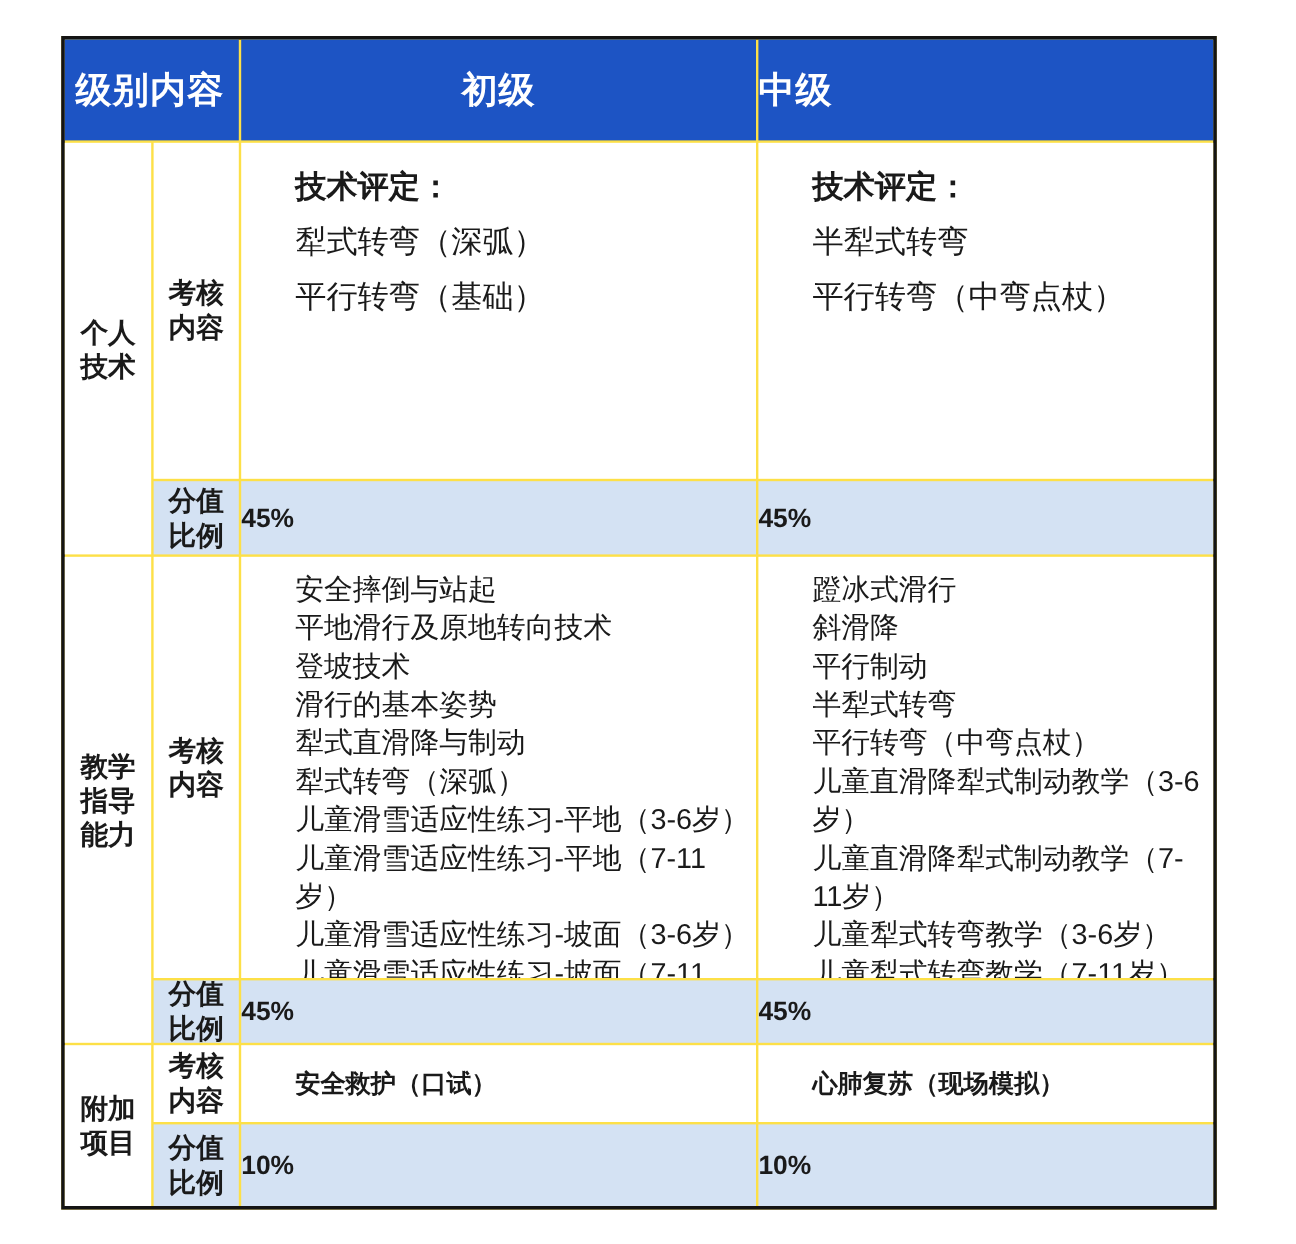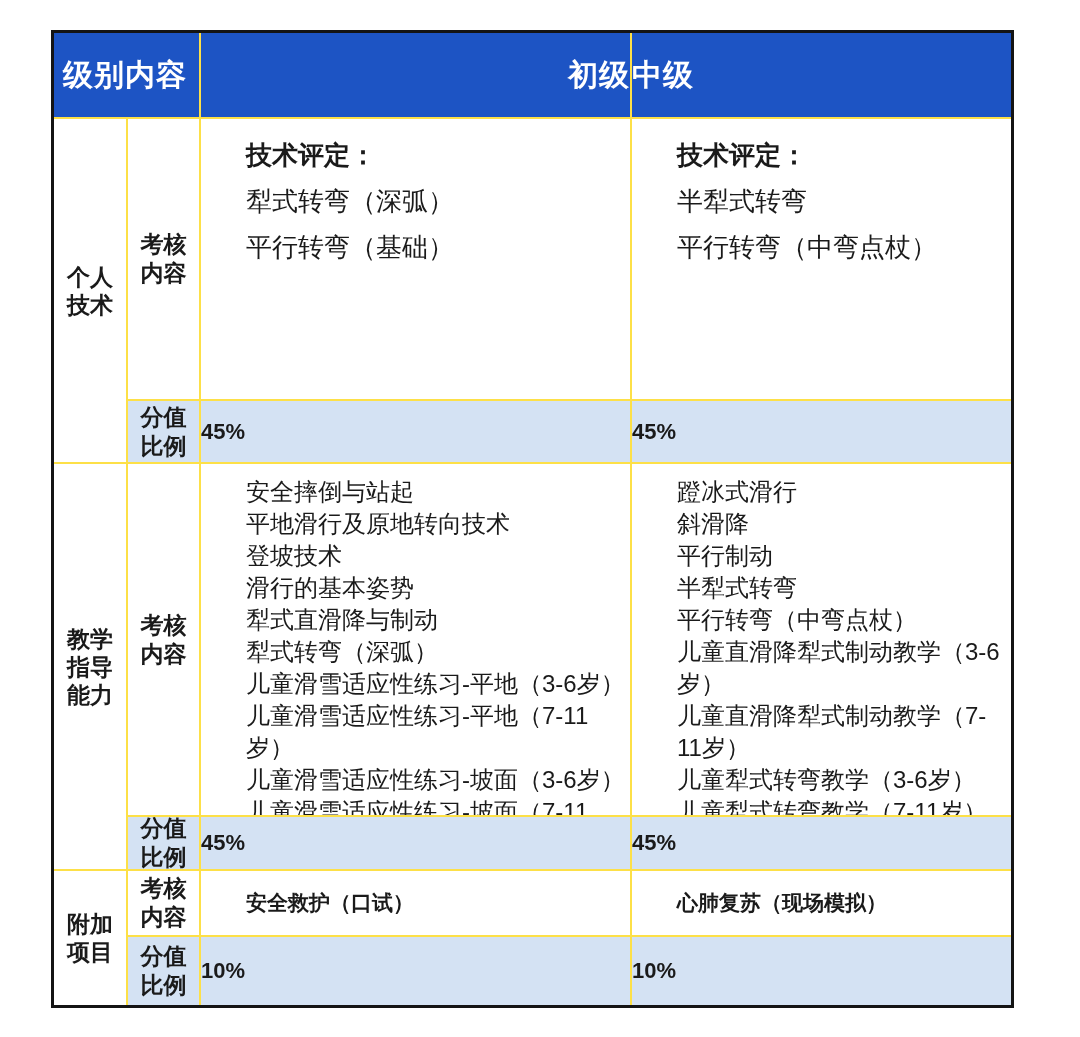--- a/index.html
+++ b/index.html
@@ -23,21 +23,21 @@
     grid-template-rows: 84px 280px 61px 351px 52px 64px 68px;
     gap: 2px;
   }
 
   .cell { background: #ffffff; overflow: hidden; }
 
   
   .hdr { background: #1d54c4; color: #ffffff; font-weight: bold;
          display: flex; align-items: center; font-size: 30px; letter-spacing: 1px; }
   .hdr-corner { grid-column: 1 / 3; grid-row: 1; padding-left: 9px; }
-  .hdr-beginner { grid-column: 3; grid-row: 1; justify-content: flex-end; }
+  .hdr-beginner { grid-column: 3; grid-row: 1; justify-content: center; }
   .hdr-intermediate { grid-column: 4; grid-row: 1; }
 
   
   .group {
     grid-column: 1;
     display: flex; align-items: center; justify-content: center;
     font-weight: bold; font-size: 23px; line-height: 28px;
     white-space: pre-line; text-align: right;
   }
   .group-1 { grid-row: 2 / 4; }

